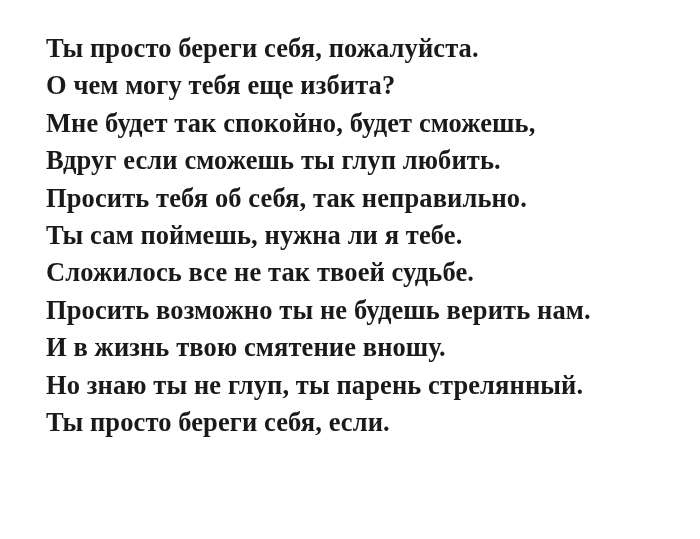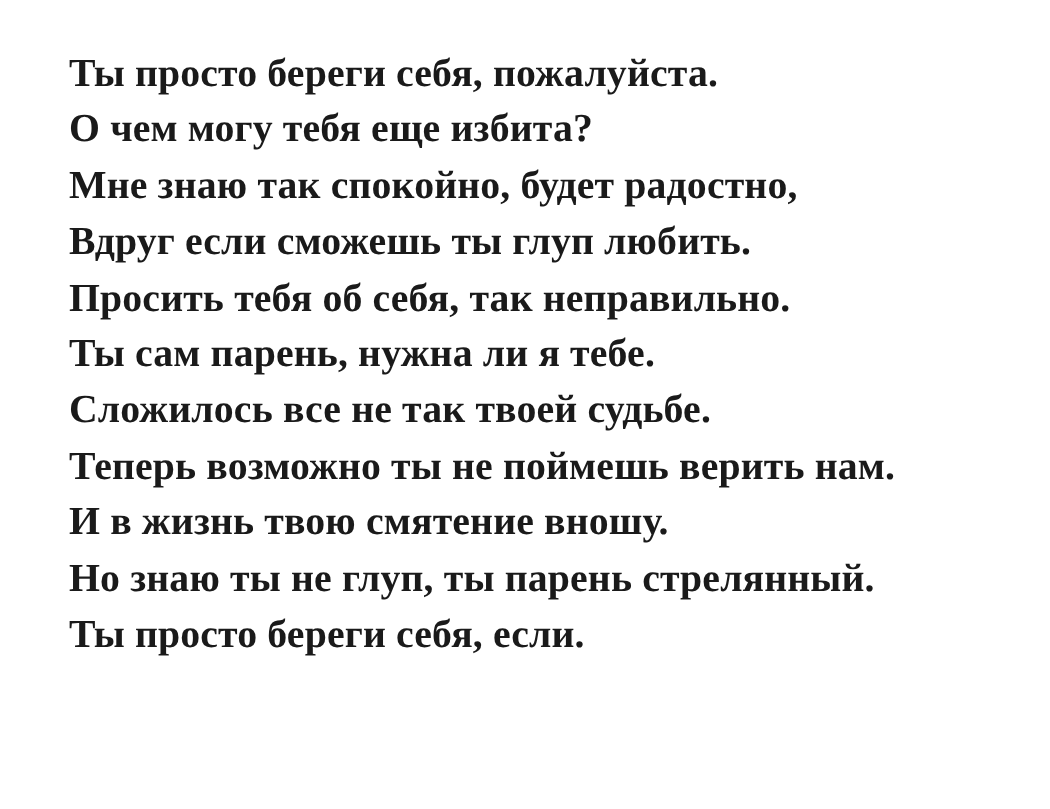--- a/index.html
+++ b/index.html
@@ -42,23 +42,23 @@
     text-align: left;
   }
 </style>
 </head>
 <body>
 
 <div id="poem-page">
   <div id="poem-body">
     <div class="poem-line">Ты просто береги себя, пожалуйста.</div>
     <div class="poem-line">О чем могу тебя еще избита?</div>
-    <div class="poem-line">Мне знаю так спокойно, будет радостно,</div>
+    <div class="poem-line">Мне будет так спокойно, будет сможешь,</div>
     <div class="poem-line">Вдруг если сможешь ты глуп любить.</div>
     <div class="poem-line">Просить тебя об себя, так неправильно.</div>
-    <div class="poem-line">Ты сам парень, нужна ли я тебе.</div>
+    <div class="poem-line">Ты сам поймешь, нужна ли я тебе.</div>
     <div class="poem-line">Сложилось все не так твоей судьбе.</div>
-    <div class="poem-line">Теперь возможно ты не поймешь верить нам.</div>
+    <div class="poem-line">Просить возможно ты не будешь верить нам.</div>
     <div class="poem-line">И в жизнь твою смятение вношу.</div>
     <div class="poem-line">Но знаю ты не глуп, ты парень стрелянный.</div>
     <div class="poem-line">Ты просто береги себя, если.</div>
   </div>
 </div>
 
 </body></html>

